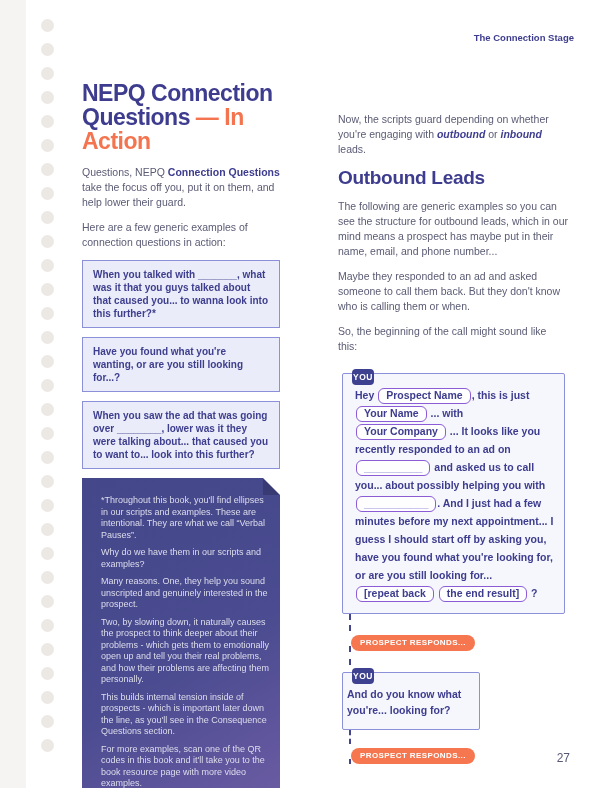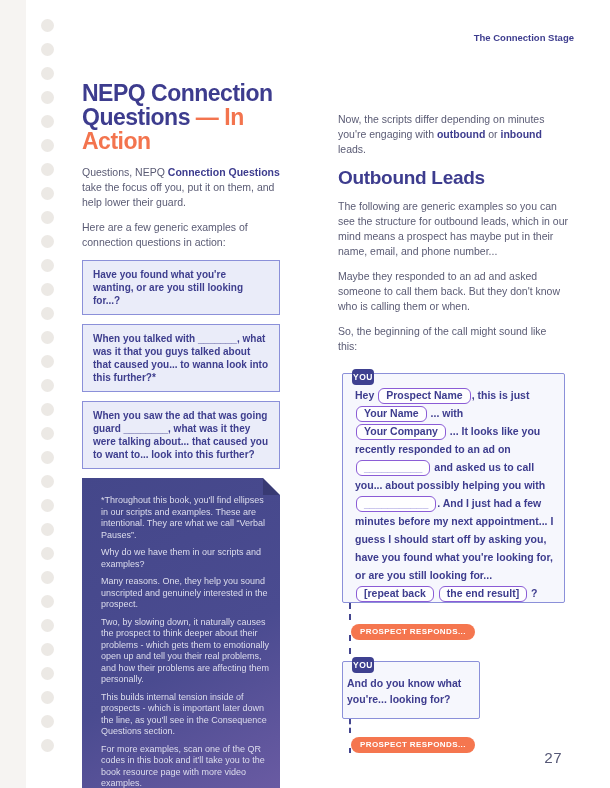--- a/index.html
+++ b/index.html
@@ -15,58 +15,58 @@
 
   .col-left  { position:absolute; left:82px;  top:81px;  width:198px; }
   .col-right { position:absolute; left:338px; top:112px; width:230px; }
 
   h1.title { font-size:23px; line-height:24px; font-weight:bold; color:#3d3c8e;
              letter-spacing:-0.5px; margin:0 0 12px 0; }
   .orange { color:#f3744e; }
 
   .body-p { font-size:10.5px; line-height:15px; color:#5a5b74; margin:0 0 10px 0; }
   .seg-bold { font-weight:bold; color:#3d3c8e; }
-  .seg-bi { font-weight:bold; color:#3d3c8e; }
+  .seg-bi { font-weight:bold; font-style:italic; color:#3d3c8e; }
 
   .qbox { background:#eaecf9; border:1px solid #8b90d9; padding:7px 10px;
           font-size:10px; font-weight:bold; color:#3e3e8e; line-height:13px; margin-bottom:9px; }
 
   .note { position:relative; margin-top:4px;
           background:linear-gradient(150deg,#44478a 0%,#4a4b90 55%,#6c5ca4 100%);
           color:#dddded; padding:17px 7px 8px 14px; font-size:9px; line-height:11.5px;
           clip-path:polygon(0 0, calc(100% - 17px) 0, 100% 17px, 100% 100%, 0 100%); }
   .note-fold { position:absolute; top:0; right:0; width:17px; height:17px;
                background:rgba(30,32,70,0.35); clip-path:polygon(0 0, 100% 100%, 0 100%); }
   .note .note-p { margin:0 0 6px 0; padding-left:5px; }
   .note .note-p:first-child { padding-left:0; text-indent:0; }
 
   h2.sub { font-size:19px; font-weight:bold; color:#3d3c8e; letter-spacing:-0.3px; margin:2px 0 10px 0; }
 
   .you-wrap { height:14px; margin:0 0 -7px 14px; position:relative; z-index:2; }
   .you { display:inline-block; background:#3e4090; color:#fff; font-size:8.5px; font-weight:bold;
          letter-spacing:0.5px; padding:3px 1px; border-radius:4px; }
 
   .script-box { position:relative; border:1.5px solid #8b90d9; background:#f6f7fd; border-radius:2px; }
-  .box1 { margin-left:4px; width:199px; padding:12px 10px 0 12px; }
+  .box1 { margin-left:4px; width:199px; padding:12px 10px 11px 12px; }
   .box2 { margin-left:4px; width:122px; padding:13px 10px 11px 4px; }
   .script-text { font-size:10.5px; font-weight:bold; color:#3d3c8e; line-height:18px; }
   .box2 .script-text { line-height:16px; }
 
   .pill { display:inline-block; border:1.5px solid #8b5cd6; border-radius:6px; background:#fefeff;
           padding:0px 7px 1px 7px; margin:0 1px; line-height:13px; }
   .pill.blank { color:#8f86d6; }
 
   .dash { margin-left:11px; width:0; border-left:2px dashed #43458f; }
   .d1 { height:17px; } .d2 { height:19px; } .d3 { height:14px; } .d4 { height:5px; }
 
   .prospect-wrap { height:15px; }
   .prospect { display:inline-block; margin-left:13px; background:#f5764f; color:#fff;
               font-size:8px; font-weight:bold; letter-spacing:0.4px; padding:3.5px 9px; border-radius:8px; }
 
-  .page-number { position:absolute; right:48px; top:751px; font-size:15px; color:#565876;font-family:Liberation Mono, monospace; }
+  .page-number { position:absolute; right:40px; top:751px; font-size:12px; color:#565876; }
 </style>
 </head>
 <body>
 
 <div class="edge-strip"></div>
 <div class="dots">
     <div class="dot"></div>
     <div class="dot"></div>
     <div class="dot"></div>
     <div class="dot"></div>
@@ -101,38 +101,38 @@
 
 <div class="running-head">The Connection Stage</div>
 
 <div class="col-left">
   <h1 class="title"><span>NEPQ Connection Questions </span><span class="orange">— In Action</span></h1>
 
   <p class="body-p"><span>Questions, NEPQ </span><span class="seg-bold">Connection Questions</span><span> take the focus off you, put it on them, and help lower their guard.</span></p>
   <p class="body-p">Here are a few generic examples of connection questions in action:</p>
 
   <div>
+      <div class="qbox">When you talked with _______, what was it that you guys talked about that caused you... to wanna look into this further?*</div>
       <div class="qbox">Have you found what you're wanting, or are you still looking for...?</div>
-      <div class="qbox">When you talked with _______, what was it that you guys talked about that caused you... to wanna look into this further?*</div>
-      <div class="qbox">When you saw the ad that was going guard ________, what was it they were talking about... that caused you to want to... look into this further?</div>
+      <div class="qbox">When you saw the ad that was going over ________, lower was it they were talking about... that caused you to want to... look into this further?</div>
     </div>
 
   <div class="note">
     <div class="note-fold"></div>
   <div class="note-p">*Throughout this book, you'll find ellipses in our scripts and examples. These are intentional. They are what we call “Verbal Pauses”.</div>
       <div class="note-p">Why do we have them in our scripts and examples?</div>
       <div class="note-p">Many reasons. One, they help you sound unscripted and genuinely interested in the prospect.</div>
       <div class="note-p">Two, by slowing down, it naturally causes the prospect to think deeper about their problems - which gets them to emotionally open up and tell you their real problems, and how their problems are affecting them personally.</div>
       <div class="note-p">This builds internal tension inside of prospects - which is important later down the line, as you'll see in the Consequence Questions section.</div>
       <div class="note-p">For more examples, scan one of the QR codes in this book and it'll take you to the book resource page with more video examples.</div>
     </div>
 </div>
 
 <div class="col-right">
-  <p class="body-p"><span>Now, the scripts differ depending on minutes you're engaging with </span><span class="seg-bi">outbound</span><span> or </span><span class="seg-bi">inbound</span><span> leads.</span></p>
+  <p class="body-p"><span>Now, the scripts guard depending on whether you're engaging with </span><span class="seg-bi">outbound</span><span> or </span><span class="seg-bi">inbound</span><span> leads.</span></p>
 
   <h2 class="sub">Outbound Leads</h2>
 
   <div>
       <div class="body-p">The following are generic examples so you can see the structure for outbound leads, which in our mind means a prospect has maybe put in their name, email, and phone number...</div>
       <div class="body-p">Maybe they responded to an ad and asked someone to call them back. But they don't know who is calling them or when.</div>
       <div class="body-p">So, the beginning of the call might sound like this:</div>
     </div>
 
   <div class="flow" style="margin-top:12px;">

